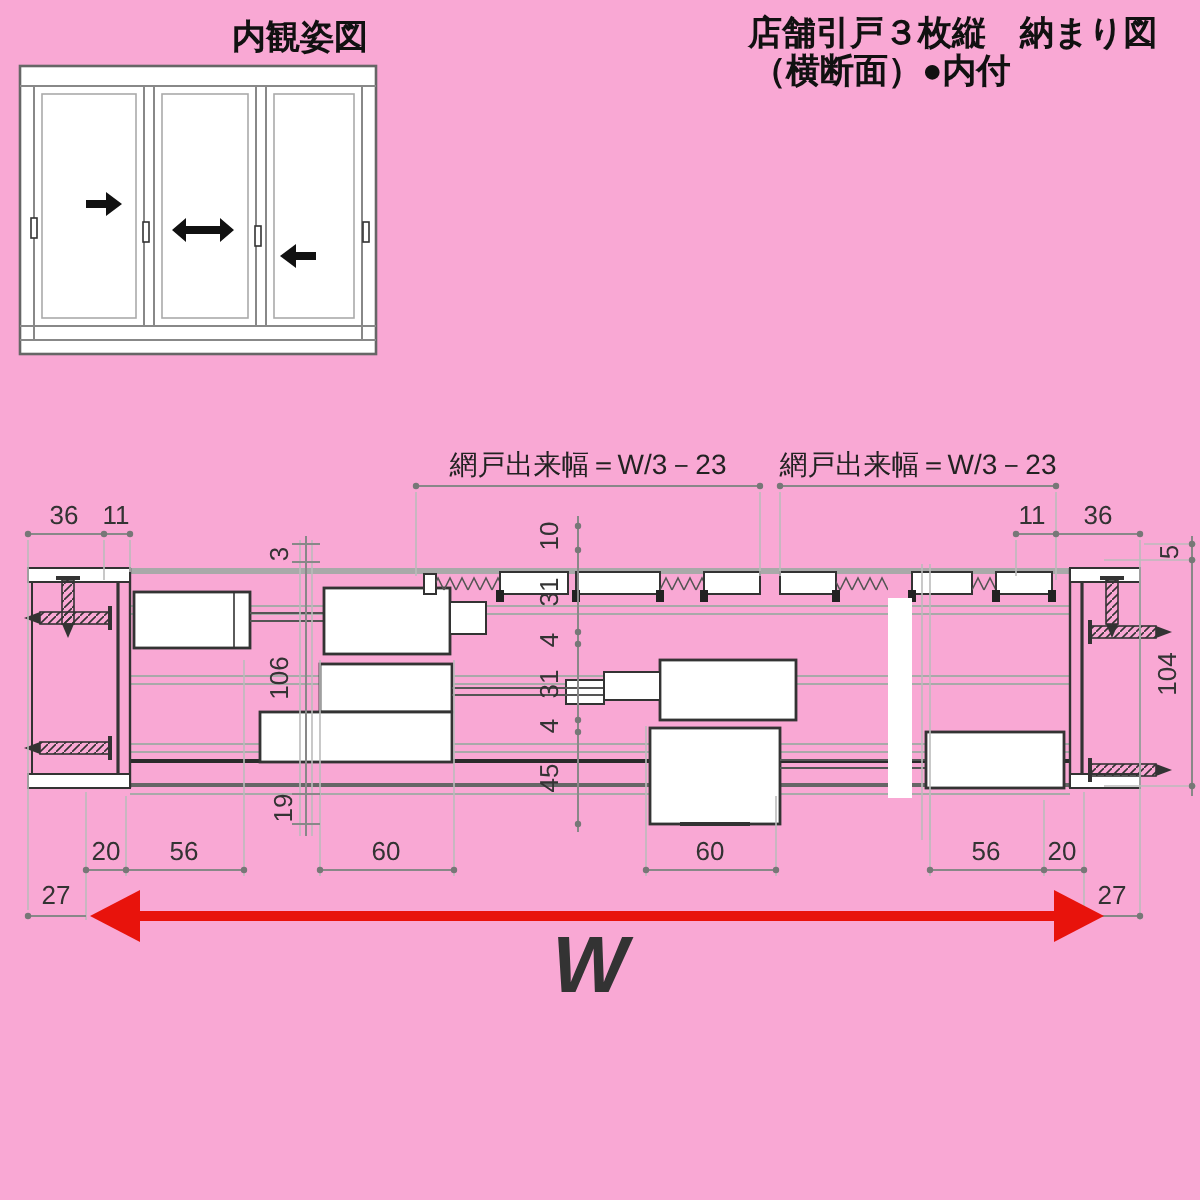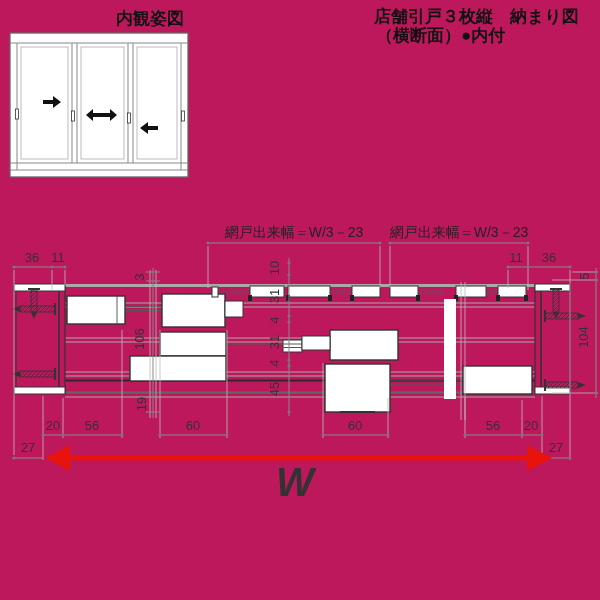--- a/index.html
+++ b/index.html
@@ -1,16 +1,16 @@
 <!DOCTYPE html>
 <html><head>
 <meta charset="utf-8">
 <style>
   html,body{margin:0;padding:0;background:#fff;}
-  .page{position:relative;width:600px;height:600px;background:#be185d;overflow:hidden;
+  .page{position:relative;width:600px;height:600px;background:#f9a8d4;overflow:hidden;
         font-family:"Liberation Sans",sans-serif;}
   svg text{font-family:"Liberation Sans",sans-serif;fill:#333;}
   .jp{font-size:17px;font-weight:bold;fill:#111;}
   .lbl{font-size:14px;text-anchor:middle;fill:#222;}
   .dim{font-size:13px;text-anchor:middle;fill:#333;}
   .wlab{font-size:40px;font-weight:bold;font-style:italic;text-anchor:middle;}
   .thin{stroke:#bbb;stroke-width:0.8;}
   .dimline{stroke:#888;stroke-width:1;}
   .prof{fill:#fff;stroke:#333;stroke-width:1.4;}
   .prof2{fill:#fff;stroke:#333;stroke-width:1;}

